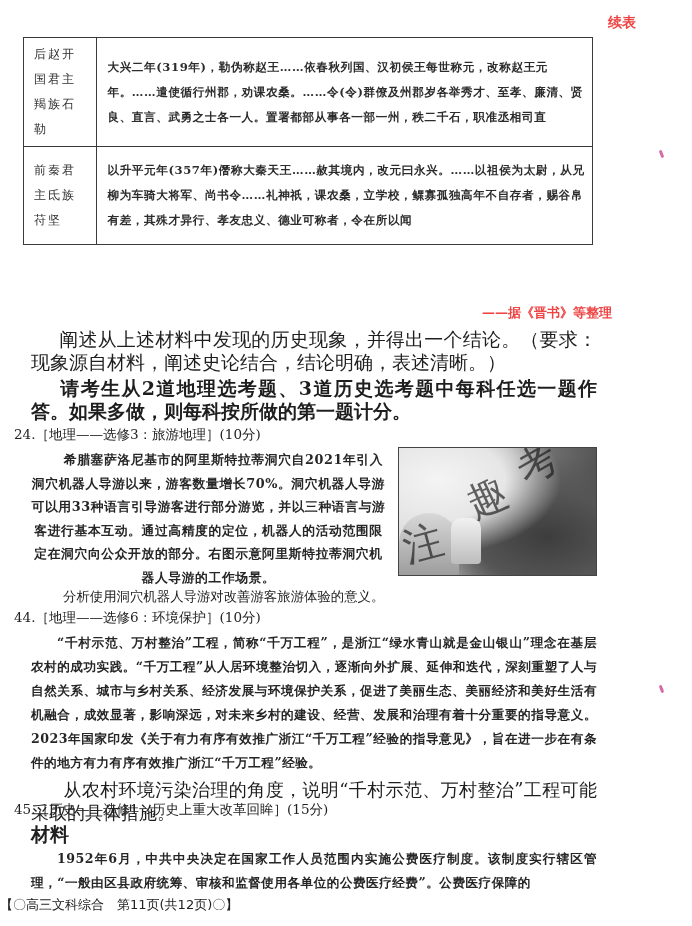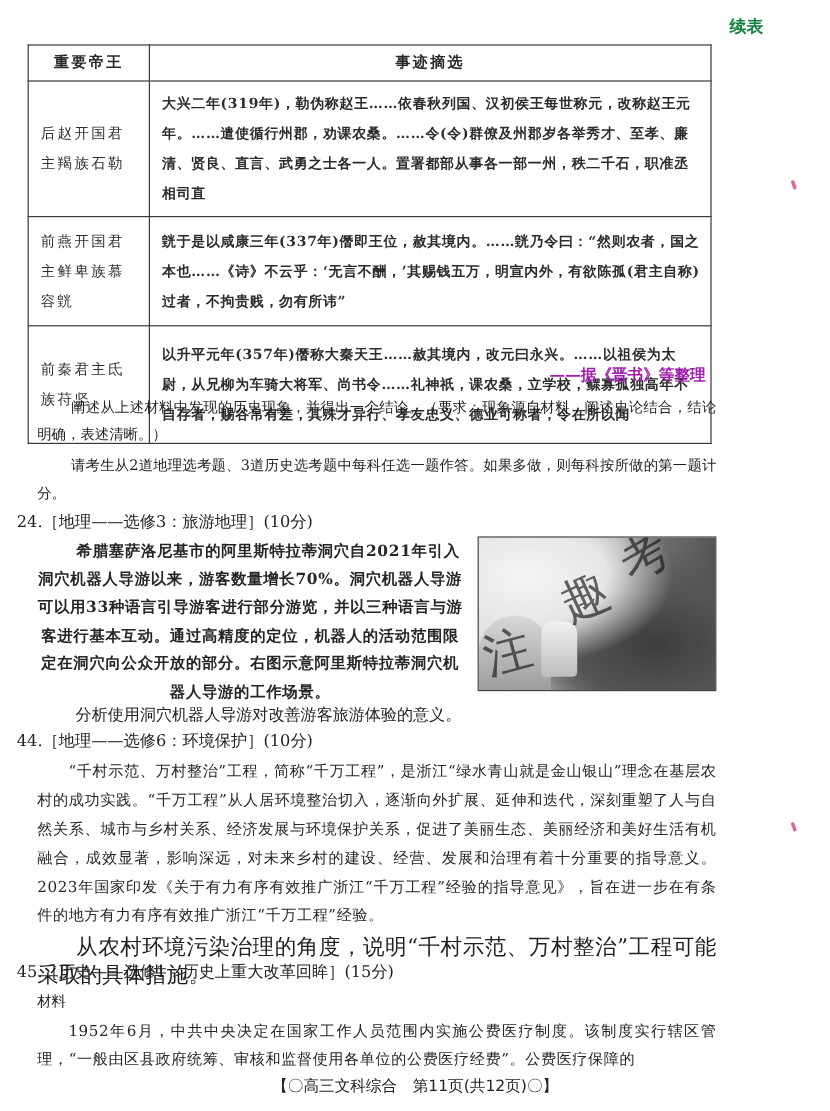--- a/index.html
+++ b/index.html
@@ -3,21 +3,21 @@
   <meta charset="utf-8">
   <style>
     html, body { margin: 0; padding: 0; background: #ffffff; }
     body {
       width: 692px; height: 926px; position: relative; overflow: hidden;
       font-family: "DejaVu Serif", "Liberation Serif", serif;
       color: #1c1c1c;
     }
     .continued {
       position: absolute; right: 56px; top: 14px;
-      font-size: 14px; font-weight: bold; color: #15803d;
+      font-size: 14px; font-weight: bold; color: #ef4444;
     }
     table.events {
       position: absolute; left: 23px; top: 37px; width: 570px;
       border-collapse: collapse; font-size: 12.5px;
     }
     table.events th, table.events td {
       border: 1.2px solid #3a3a3a; vertical-align: middle;
     }
     table.events th {
       height: 27px; font-size: 12.5px; font-weight: bold; color: #2a2a2a;
@@ -29,30 +29,30 @@
       line-height: 25px; letter-spacing: 2px; font-size: 12px;
     }
     table.events td.deeds {
       padding: 6px 6px 6px 10px; line-height: 25px; font-size: 11.6px;
       font-weight: bold; color: #2c2c2c; letter-spacing: 0.6px;
     }
     table.events tr.r1 td { height: 80px; }
     table.events tr.r2 td { height: 78px; }
     table.events tr.r3 td { height: 85px; }
     .source {
-      position: absolute; right: 104px; top: 304px;
-      font-size: 13px; color: #a21caf; font-weight: bold;
+      position: absolute; right: 80px; top: 304px;
+      font-size: 13px; color: #ef4444; font-weight: bold;
     }
     .para {
       position: absolute; left: 31px; width: 566px;
-      font-size: 12px; line-height: 23px; color: #1e1e1e;
+      font-size: 19px; line-height: 23px; color: #1e1e1e;
       text-align: justify;
     }
     .para .indent { display: inline-block; width: 28px; }
-    .bold { font-weight: normal; }
+    .bold { font-weight: bold; }
     .q-head {
       position: absolute; left: 14px; font-size: 13.5px; color: #222;
     }
     .q-body {
       position: absolute; left: 31px; width: 355px;
       font-size: 12.8px; line-height: 23.5px; font-weight: bold; color: #262626;
       letter-spacing: 0.6px;
     }
     .photo {
       position: absolute; left: 398px; top: 447px; width: 197px; height: 127px;
@@ -76,41 +76,33 @@
     .photo .wm {
       position: absolute; font-size: 40px; color: rgba(20,20,20,0.65);
       font-family: "DejaVu Sans", sans-serif; font-weight: 300;
     }
     .pink-mark {
       position: absolute; width: 3px; height: 8px; background: #d56aa7;
       border-radius: 2px; transform: rotate(-20deg);
     }
     .footer {
       position: absolute; left: 0; width: 692px; top: 896px;
-      text-align: center; font-size: 13px; color: #222; font-family: "DejaVu Sans", sans-serif;
+      text-align: left; font-size: 13px; color: #222; font-family: "DejaVu Sans", sans-serif;
     }
   </style>
 </head>
 <body>
 
 <div class="continued">续表</div>
 
 <table class="events">
   <tbody>
-      <tr>
-    <th class="c1">重要帝王</th>
-    <th>事迹摘选</th>
-  </tr>
   <tr class="r1">
     <td class="ruler">后赵开国君主羯族石勒</td>
     <td class="deeds">大兴二年(319年)，勒伪称赵王……依春秋列国、汉初侯王每世称元，改称赵王元年。……遣使循行州郡，劝课农桑。……令(令)群僚及州郡岁各举秀才、至孝、廉清、贤良、直言、武勇之士各一人。置署都部从事各一部一州，秩二千石，职准丞相司直</td>
-  </tr>
-  <tr class="r2">
-    <td class="ruler">前燕开国君主鲜卑族慕容皝</td>
-    <td class="deeds">皝于是以咸康三年(337年)僭即王位，赦其境内。……皝乃令曰：“然则农者，国之本也……《诗》不云乎：‘无言不酬，’其赐钱五万，明宣内外，有欲陈孤(君主自称)过者，不拘贵贱，勿有所讳”</td>
   </tr>
   <tr class="r3">
     <td class="ruler">前秦君主氐族苻坚</td>
     <td class="deeds">以升平元年(357年)僭称大秦天王……赦其境内，改元曰永兴。……以祖侯为太尉，从兄柳为车骑大将军、尚书令……礼神祇，课农桑，立学校，鳏寡孤独高年不自存者，赐谷帛有差，其殊才异行、孝友忠义、德业可称者，令在所以闻</td>
   </tr>
 </tbody>
   </table>
 
 <div class="source">——据《晋书》等整理</div>
 

